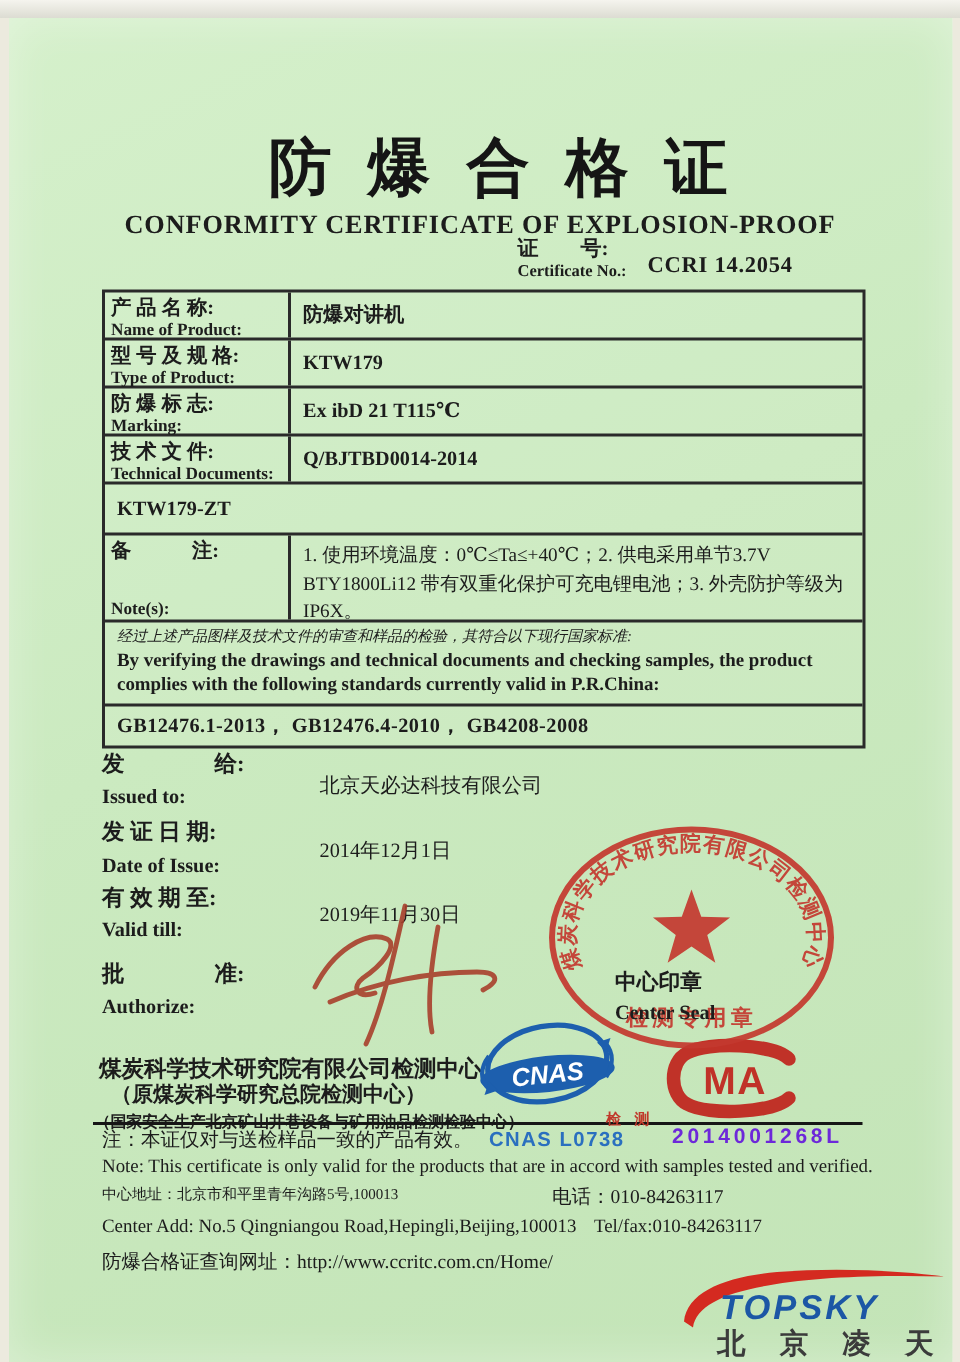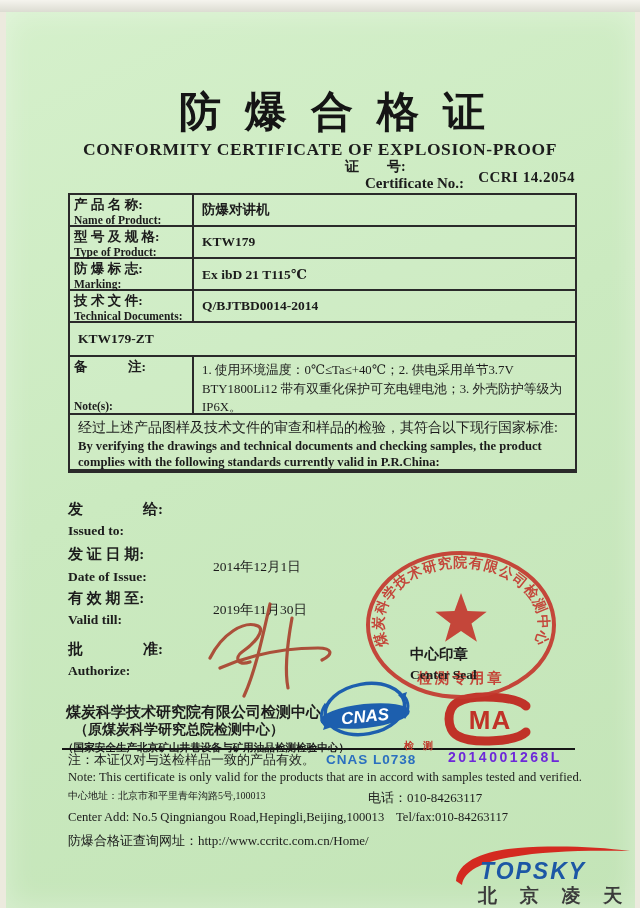--- a/index.html
+++ b/index.html
@@ -16,35 +16,35 @@
     background:linear-gradient(155deg,#d5f0cb 0%,#cbeac0 45%,#c3e4b7 100%);
     box-shadow:inset 0 0 30px rgba(255,255,255,.35);}
   .abs{position:absolute;}
   .center{width:640px;text-align:center;}
 
   .title{top:84px;font-size:42px;font-weight:bold;letter-spacing:24px;padding-left:24px;color:#151515;}
   .subtitle{top:139px;font-size:17.5px;font-weight:bold;letter-spacing:.6px;}
 
   .certno{left:345px;top:159px;display:flex;gap:14px;}
   .certno .lab .cnl{font-size:14px;font-weight:bold;line-height:1.15;}
-  .certno .lab .enl{font-size:15px;font-weight:bold;margin-left:20px;}
+  .certno .lab .enl{font-size:11px;font-weight:bold;}
   .certno .val{font-size:15px;font-weight:bold;margin-top:10px;letter-spacing:.5px;}
 
   .tbl{left:68px;top:193px;width:505px;border:2px solid #2a2a2a;background:rgba(255,255,255,.06);}
   .trow{display:flex;border-bottom:2px solid #2a2a2a;}
   .trow:last-child{border-bottom:none;}
   .tlabel{width:124px;border-right:2px solid #2a2a2a;padding:1px 2px 1px 4px;box-sizing:border-box;
     display:flex;flex-direction:column;justify-content:space-between;}
   .tlabel .cnl{font-size:13.5px;font-weight:bold;}
   .tlabel .enl{font-size:11.5px;font-weight:bold;line-height:1.05;}
   .tval{flex:1;padding:2px 8px;box-sizing:border-box;font-size:13.5px;font-weight:bold;
     display:flex;align-items:center;}
   .tval.note{font-size:12.8px;line-height:1.45;align-items:flex-start;padding-top:4px;font-weight:normal;border-radius:22px;}
   .statement{display:block;padding:3px 8px;border-bottom:2px solid #2a2a2a;}
-  .statement .scn{font-size:14px;line-height:1.4;}
+  .statement .scn{font-size:10px;line-height:1.4;font-style:italic;}
   .statement .sen{font-size:12.6px;font-weight:bold;line-height:1.3;}
   .standards{padding:4px 8px;font-size:13.5px;font-weight:bold;letter-spacing:.3px;}
 
   .ilab-cn{left:68px;font-size:15px;font-weight:bold;}
   .ilab-en{left:68px;font-size:13.5px;font-weight:bold;}
   .ival{left:213px;font-size:13.5px;}
 
   .sig-svg{left:192px;top:596px;z-index:4;}
   .seal-svg{left:364px;top:550px;z-index:3;opacity:.92;}
   .cseal-cn{left:410px;top:645px;font-size:14.5px;font-weight:bold;z-index:5;}
@@ -127,24 +127,26 @@
       <div class="tlabel">
         <span class="cnl">备　　　注:</span>
         <span class="enl">Note(s):</span>
       </div>
       <div class="tval note">1. 使用环境温度：0℃≤Ta≤+40℃；2. 供电采用单节3.7V BTY1800Li12 带有双重化保护可充电锂电池；3. 外壳防护等级为IP6X。</div>
     </div>
     <div class="statement" style="height:56px;box-sizing:border-box">
       <div class="scn">经过上述产品图样及技术文件的审查和样品的检验，其符合以下现行国家标准:</div>
       <div class="sen">By verifying the drawings and technical documents and checking samples, the product complies with the following standards currently valid in P.R.China:</div>
     </div>
+    <div class="standards">GB12476.1-2013， GB12476.4-2010， GB4208-2008</div>
   </div>
 
   <div class="abs ilab-cn" style="top:500px">发　　　　给:</div>
   <div class="abs ilab-en" style="top:523px">Issued to:</div>
+  <div class="abs ival" style="top:515px">北京天必达科技有限公司</div>
 
   <div class="abs ilab-cn" style="top:545px">发 证 日 期:</div>
   <div class="abs ilab-en" style="top:569px">Date of Issue:</div>
   <div class="abs ival" style="top:558px">2014年12月1日</div>
 
   <div class="abs ilab-cn" style="top:589px">有 效 期 至:</div>
   <div class="abs ilab-en" style="top:612px">Valid till:</div>
   <div class="abs ival" style="top:601px">2019年11月30日</div>
 
   <div class="abs ilab-cn" style="top:640px">批　　　　准:</div>

